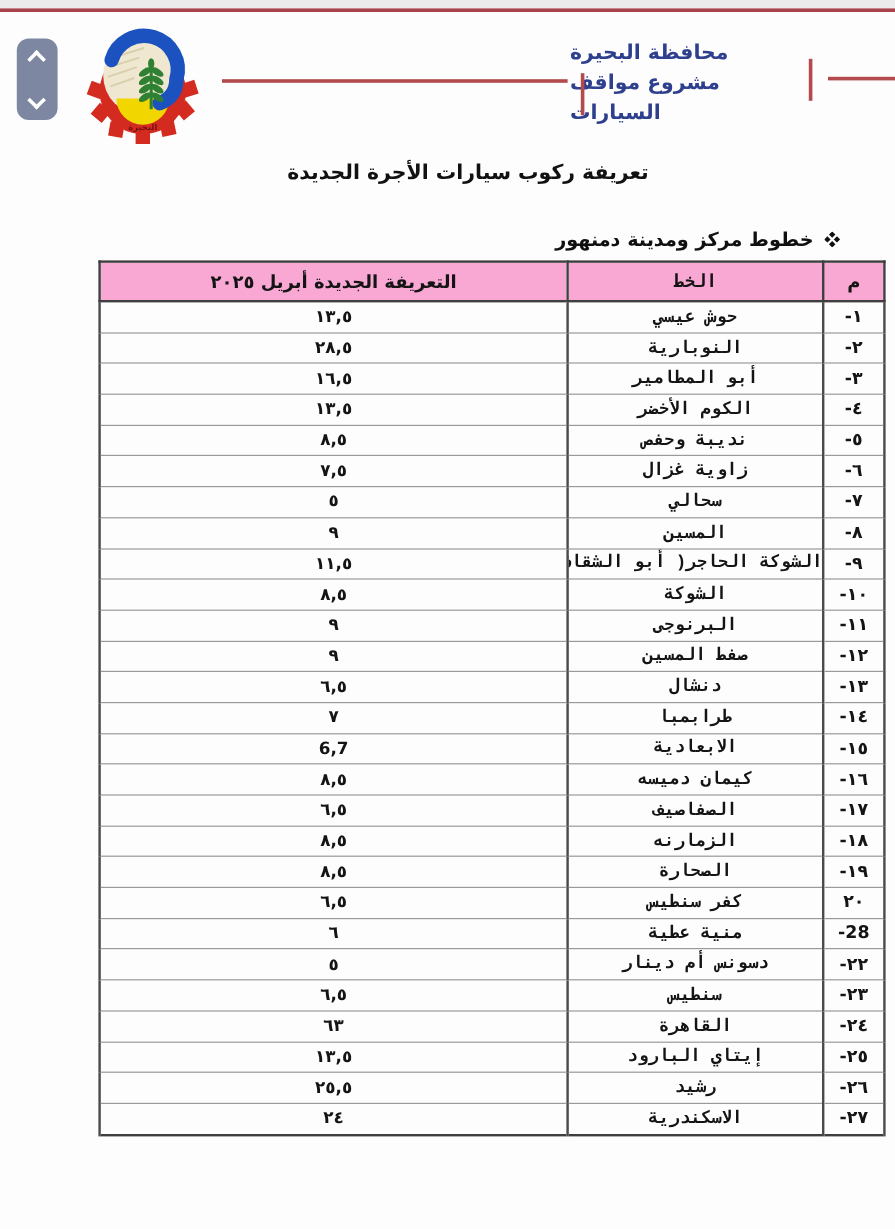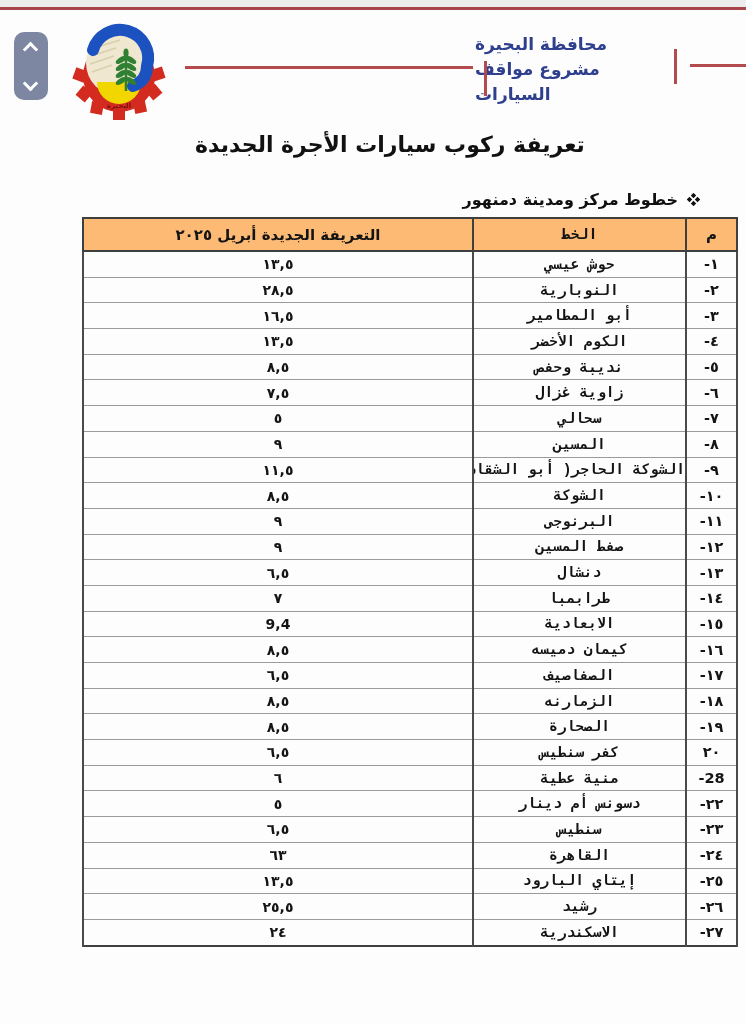--- a/index.html
+++ b/index.html
@@ -36,42 +36,42 @@
     color:#2e3f8e;font-weight:bold;font-size:17px;line-height:25px;
   }
   .accent{background:#b24a4e;}
   .hline-left{left:185px;top:66px;width:288px;height:3px;}
   .vbar-left{left:484px;top:61px;width:3px;height:35px;}
   .vbar-right{left:674px;top:49px;width:3px;height:35px;}
   .hline-right{left:690px;top:64px;width:56px;height:3px;}
   
   .title{
     left:123px;top:131px;width:534px;text-align:center;direction:rtl;
-    color:#111;font-weight:bold;font-size:22px;line-height:27px;
+    color:#111;font-weight:bold;font-size:17px;line-height:27px;
   }
   
   .section-heading{
     right:46px;top:190px;direction:rtl;text-align:right;
     color:#101010;font-weight:bold;font-size:16px;
     display:flex;align-items:center;gap:9px;
   }
   .diamond-bullet{flex:0 0 auto;}
   
   .fare-table{
     position:absolute;right:8px;top:217px;width:650px;
     border-collapse:collapse;table-layout:fixed;direction:rtl;
     font-weight:bold;color:#141414;
   }
   .fare-table th,.fare-table td{
     border:1px solid #9a9a9a;
     padding:0;vertical-align:middle;text-align:center;
     overflow:hidden;white-space:nowrap;
   }
   .fare-table th{
-    background:#fdba74;height:31px;font-size:15px;
+    background:#f9a8d4;height:31px;font-size:15px;
     border:2px solid #3f3f3f;
   }
   .fare-table td{height:24.7px;font-size:14.5px;border-left:2px solid #4a4a4a;border-right:2px solid #4a4a4a;}
   .fare-table{border:2px solid #3f3f3f;}
   .col-no{width:49px;}
   .col-line{width:211px;font-family:Liberation Mono, monospace;}
   .col-fare{width:388px;}
   td.col-no{direction:ltr;}
   td.col-fare{direction:ltr;font-size:14px;}
 </style>
@@ -226,21 +226,21 @@
         <td class="col-fare">٦,٥</td>
       </tr>
       <tr>
         <td class="col-no">-١٤</td>
         <td class="col-line">طرابمبا</td>
         <td class="col-fare">٧</td>
       </tr>
       <tr>
         <td class="col-no">-١٥</td>
         <td class="col-line">الابعادية</td>
-        <td class="col-fare">9,4</td>
+        <td class="col-fare">6,7</td>
       </tr>
       <tr>
         <td class="col-no">-١٦</td>
         <td class="col-line">كيمان دميسه</td>
         <td class="col-fare">٨,٥</td>
       </tr>
       <tr>
         <td class="col-no">-١٧</td>
         <td class="col-line">الصفاصيف</td>
         <td class="col-fare">٦,٥</td>

